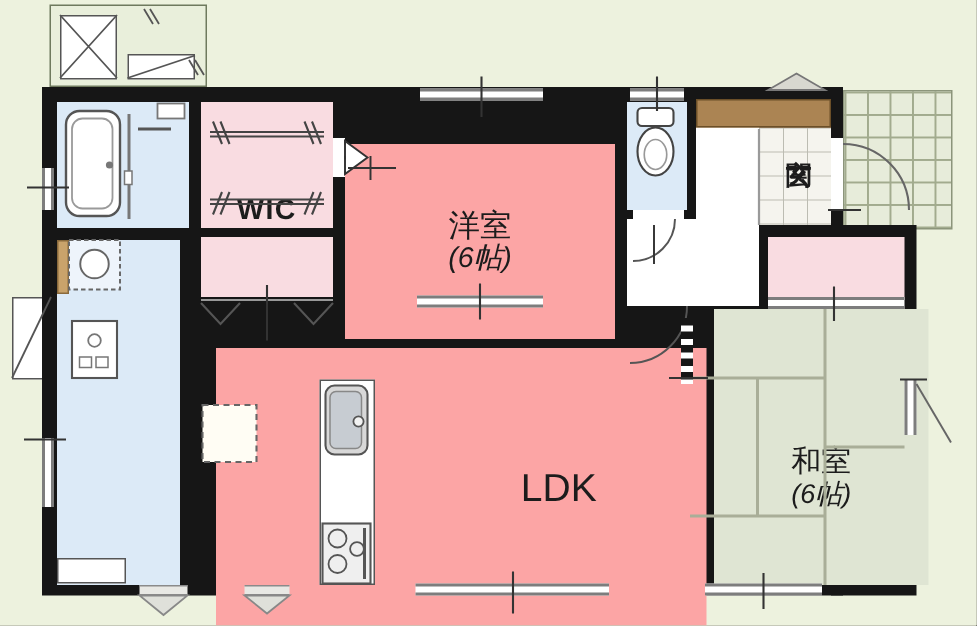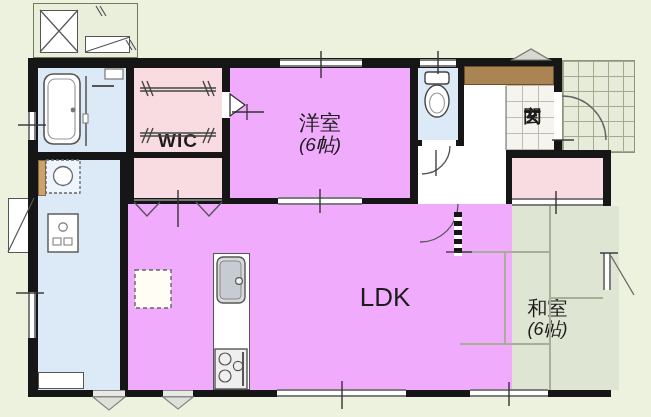--- a/index.html
+++ b/index.html
@@ -8,21 +8,21 @@
     font-family:"Liberation Sans","DejaVu Sans",sans-serif;overflow:hidden;
   }
   .abs{position:absolute;box-sizing:border-box;}
   
   .wall-block{background:#161616;}
   
   .room{position:absolute;box-sizing:border-box;display:flex;flex-direction:column;
         align-items:center;justify-content:center;color:#1c1c1c;}
   .room .rname{line-height:1.1;white-space:nowrap;}
   .room .rsize{line-height:1.15;white-space:nowrap;font-style:italic;}
-  .cream{background:#f0abfc;}
+  .cream{background:#fca5a5;margin-top:28px;}
   .pink{background:#f9dce1;justify-content:flex-end;}
   .blue{background:#dceaf7;}
   .tatami{background:#dfe5d3;}
   .genkan-tile{
     background-color:#f5f4ee;
     background-image:linear-gradient(#bcbcb2 1px,transparent 1px),
                      linear-gradient(90deg,#bcbcb2 1px,transparent 1px);
     background-size:16px 16px;
   }
   .porch-tile{
@@ -79,21 +79,21 @@
   <div class="abs lbl-v" style="left:521px;top:93px;font-size:17px;font-weight:bold;color:#1c1c1c;">玄関</div>
   <div class="abs cabinet" style="left:464px;top:66px;width:90px;height:19px;"></div>
 
   <div class="room pink" style="left:512px;top:158px;width:91px;height:42px;"></div>
 
   <div class="room tatami" style="left:476px;top:206px;width:143px;height:184px;">
     <span class="rname" style="font-size:20px;margin-top:40px;">和室</span>
     <span class="rsize" style="font-size:18px;">(6帖)</span>
   </div>
 
-  <div class="room cream" style="left:128px;top:204px;width:384px;height:186px;">
+  <div class="room cream" style="left:144px;top:204px;width:327px;height:186px;">
     <span class="rname" style="font-size:26px;margin-left:130px;">LDK</span>
   </div>
 
   <div class="room blue" style="left:38px;top:160px;width:82px;height:230px;"></div>
   <div class="abs tan-shelf" style="left:38px;top:160px;width:8px;height:36px;"></div>
   <div class="abs white-box" style="left:38px;top:372px;width:46px;height:17px;"></div>
 
   <div class="abs white-box" style="left:213px;top:253px;width:37px;height:137px;"></div>
 
   <div class="abs win-h" style="left:280px;top:59px;width:82px;height:8px;"></div>

